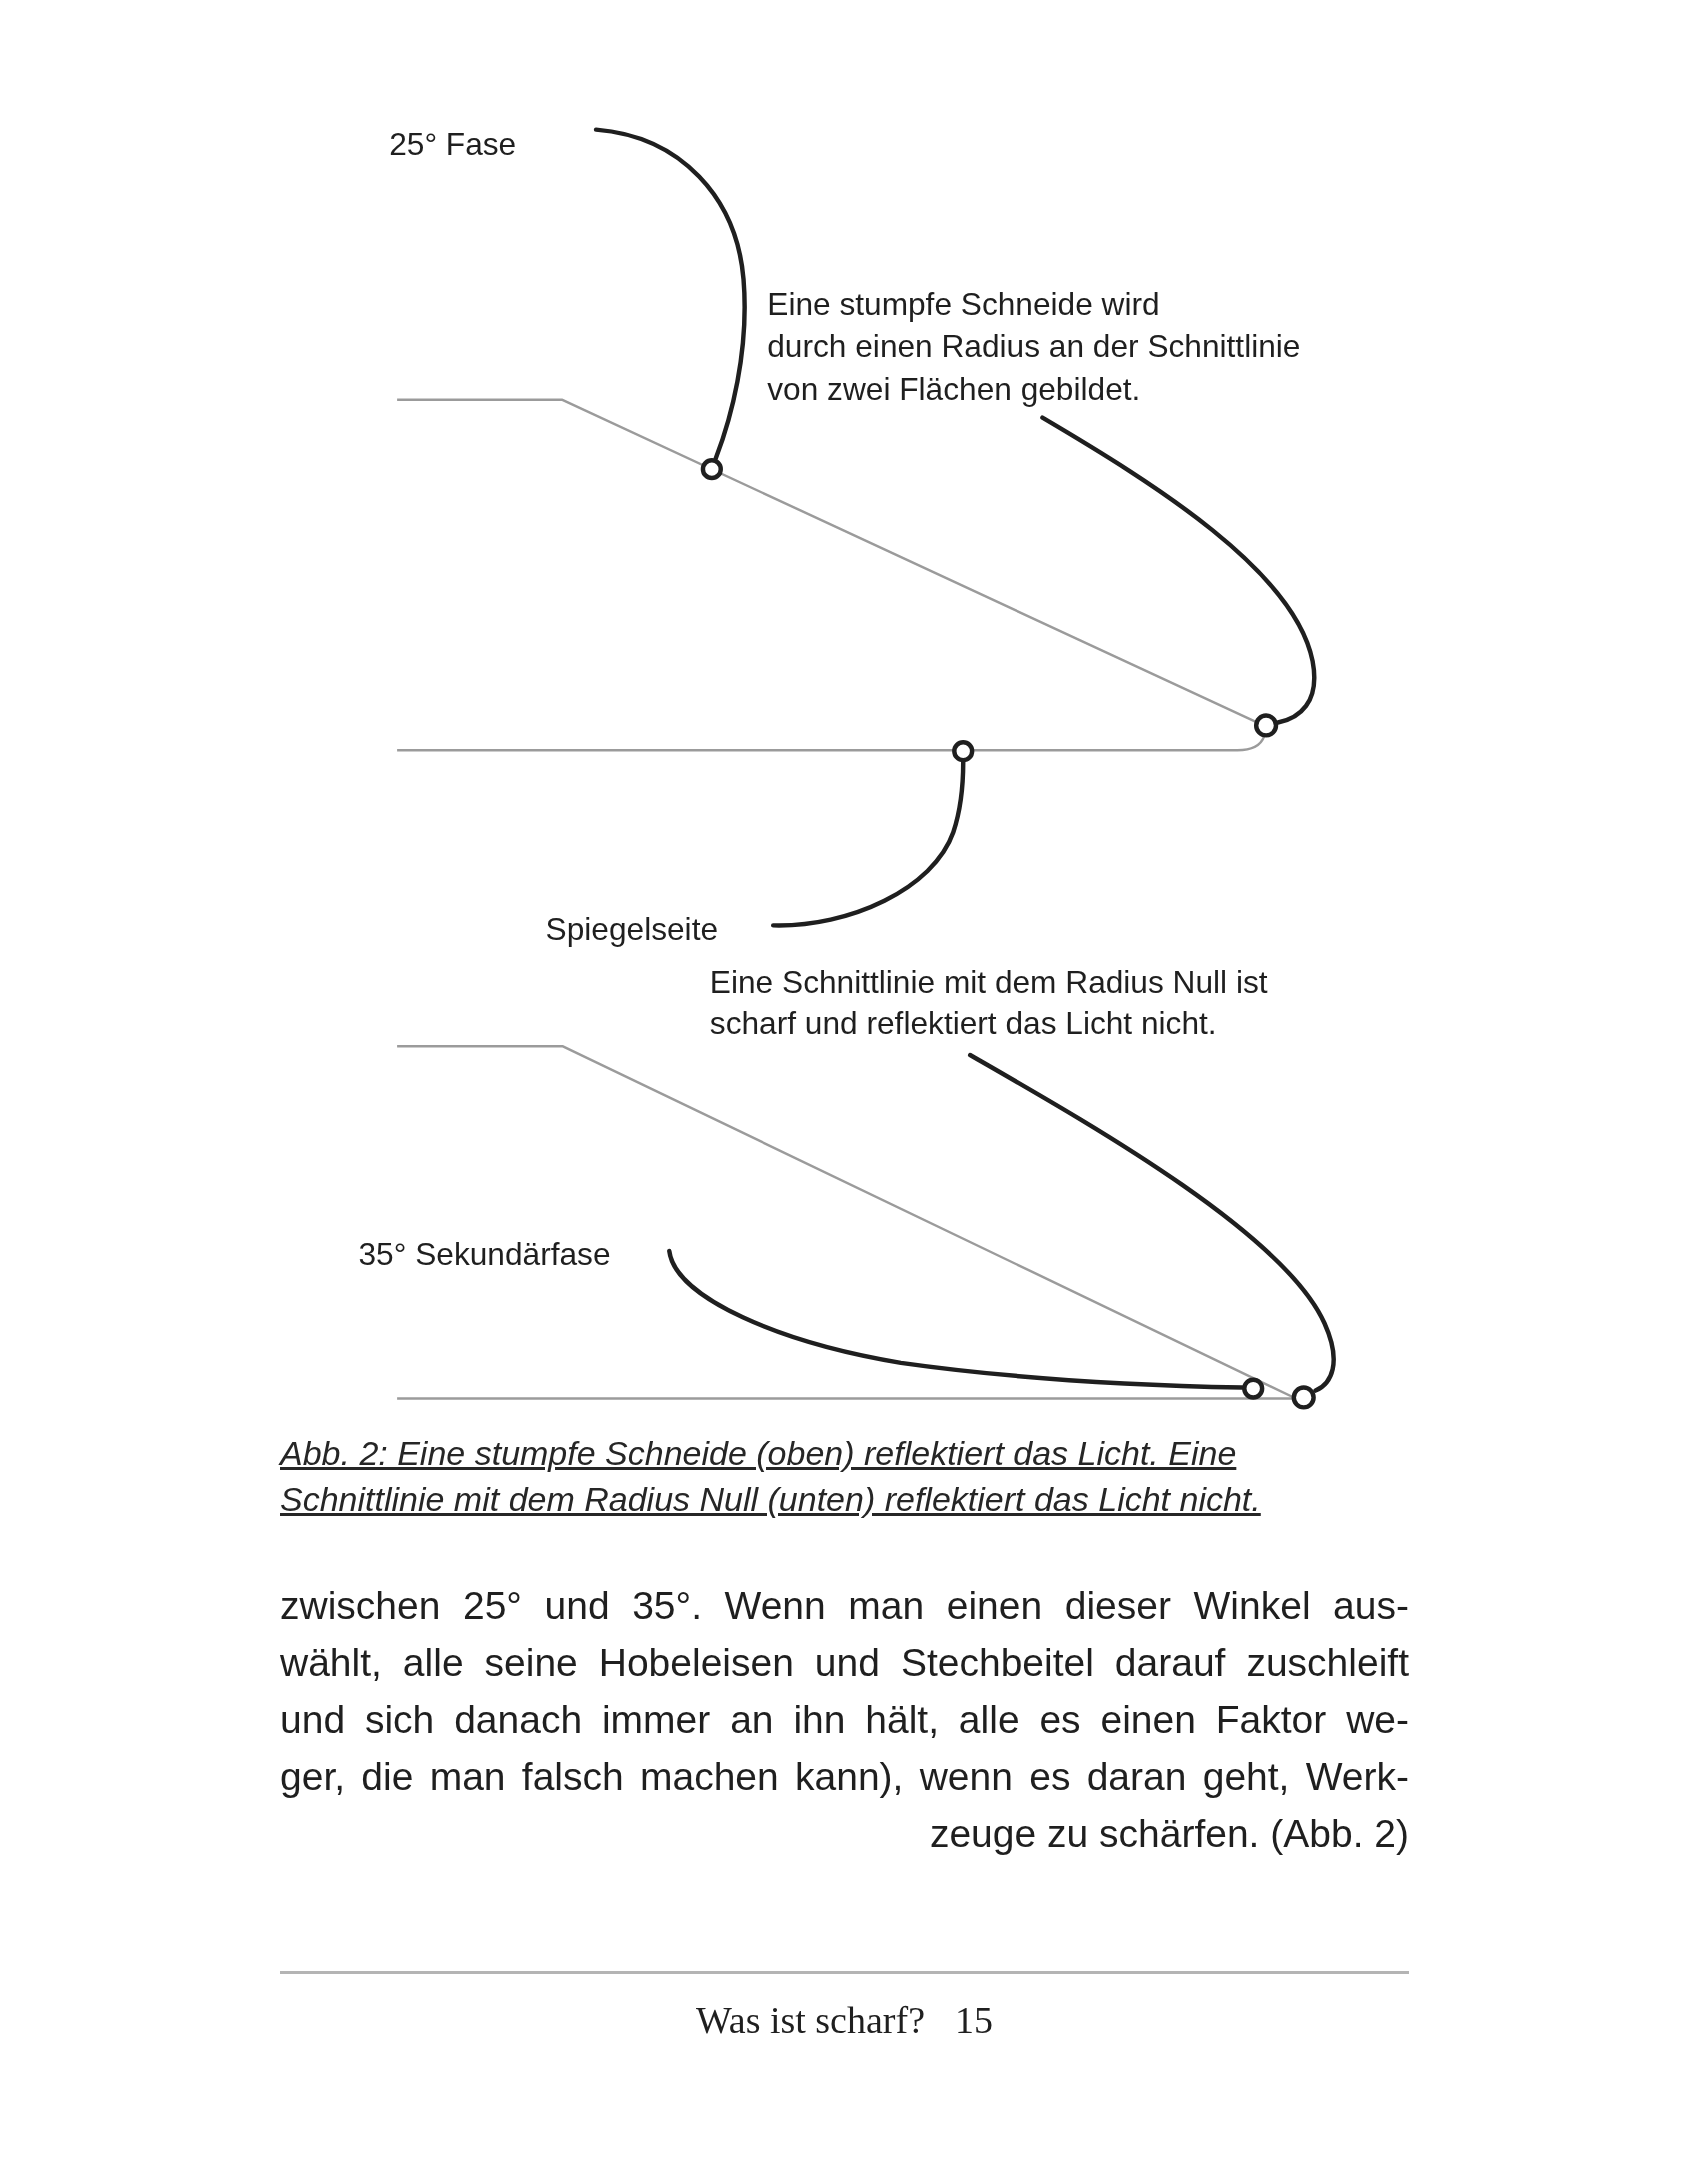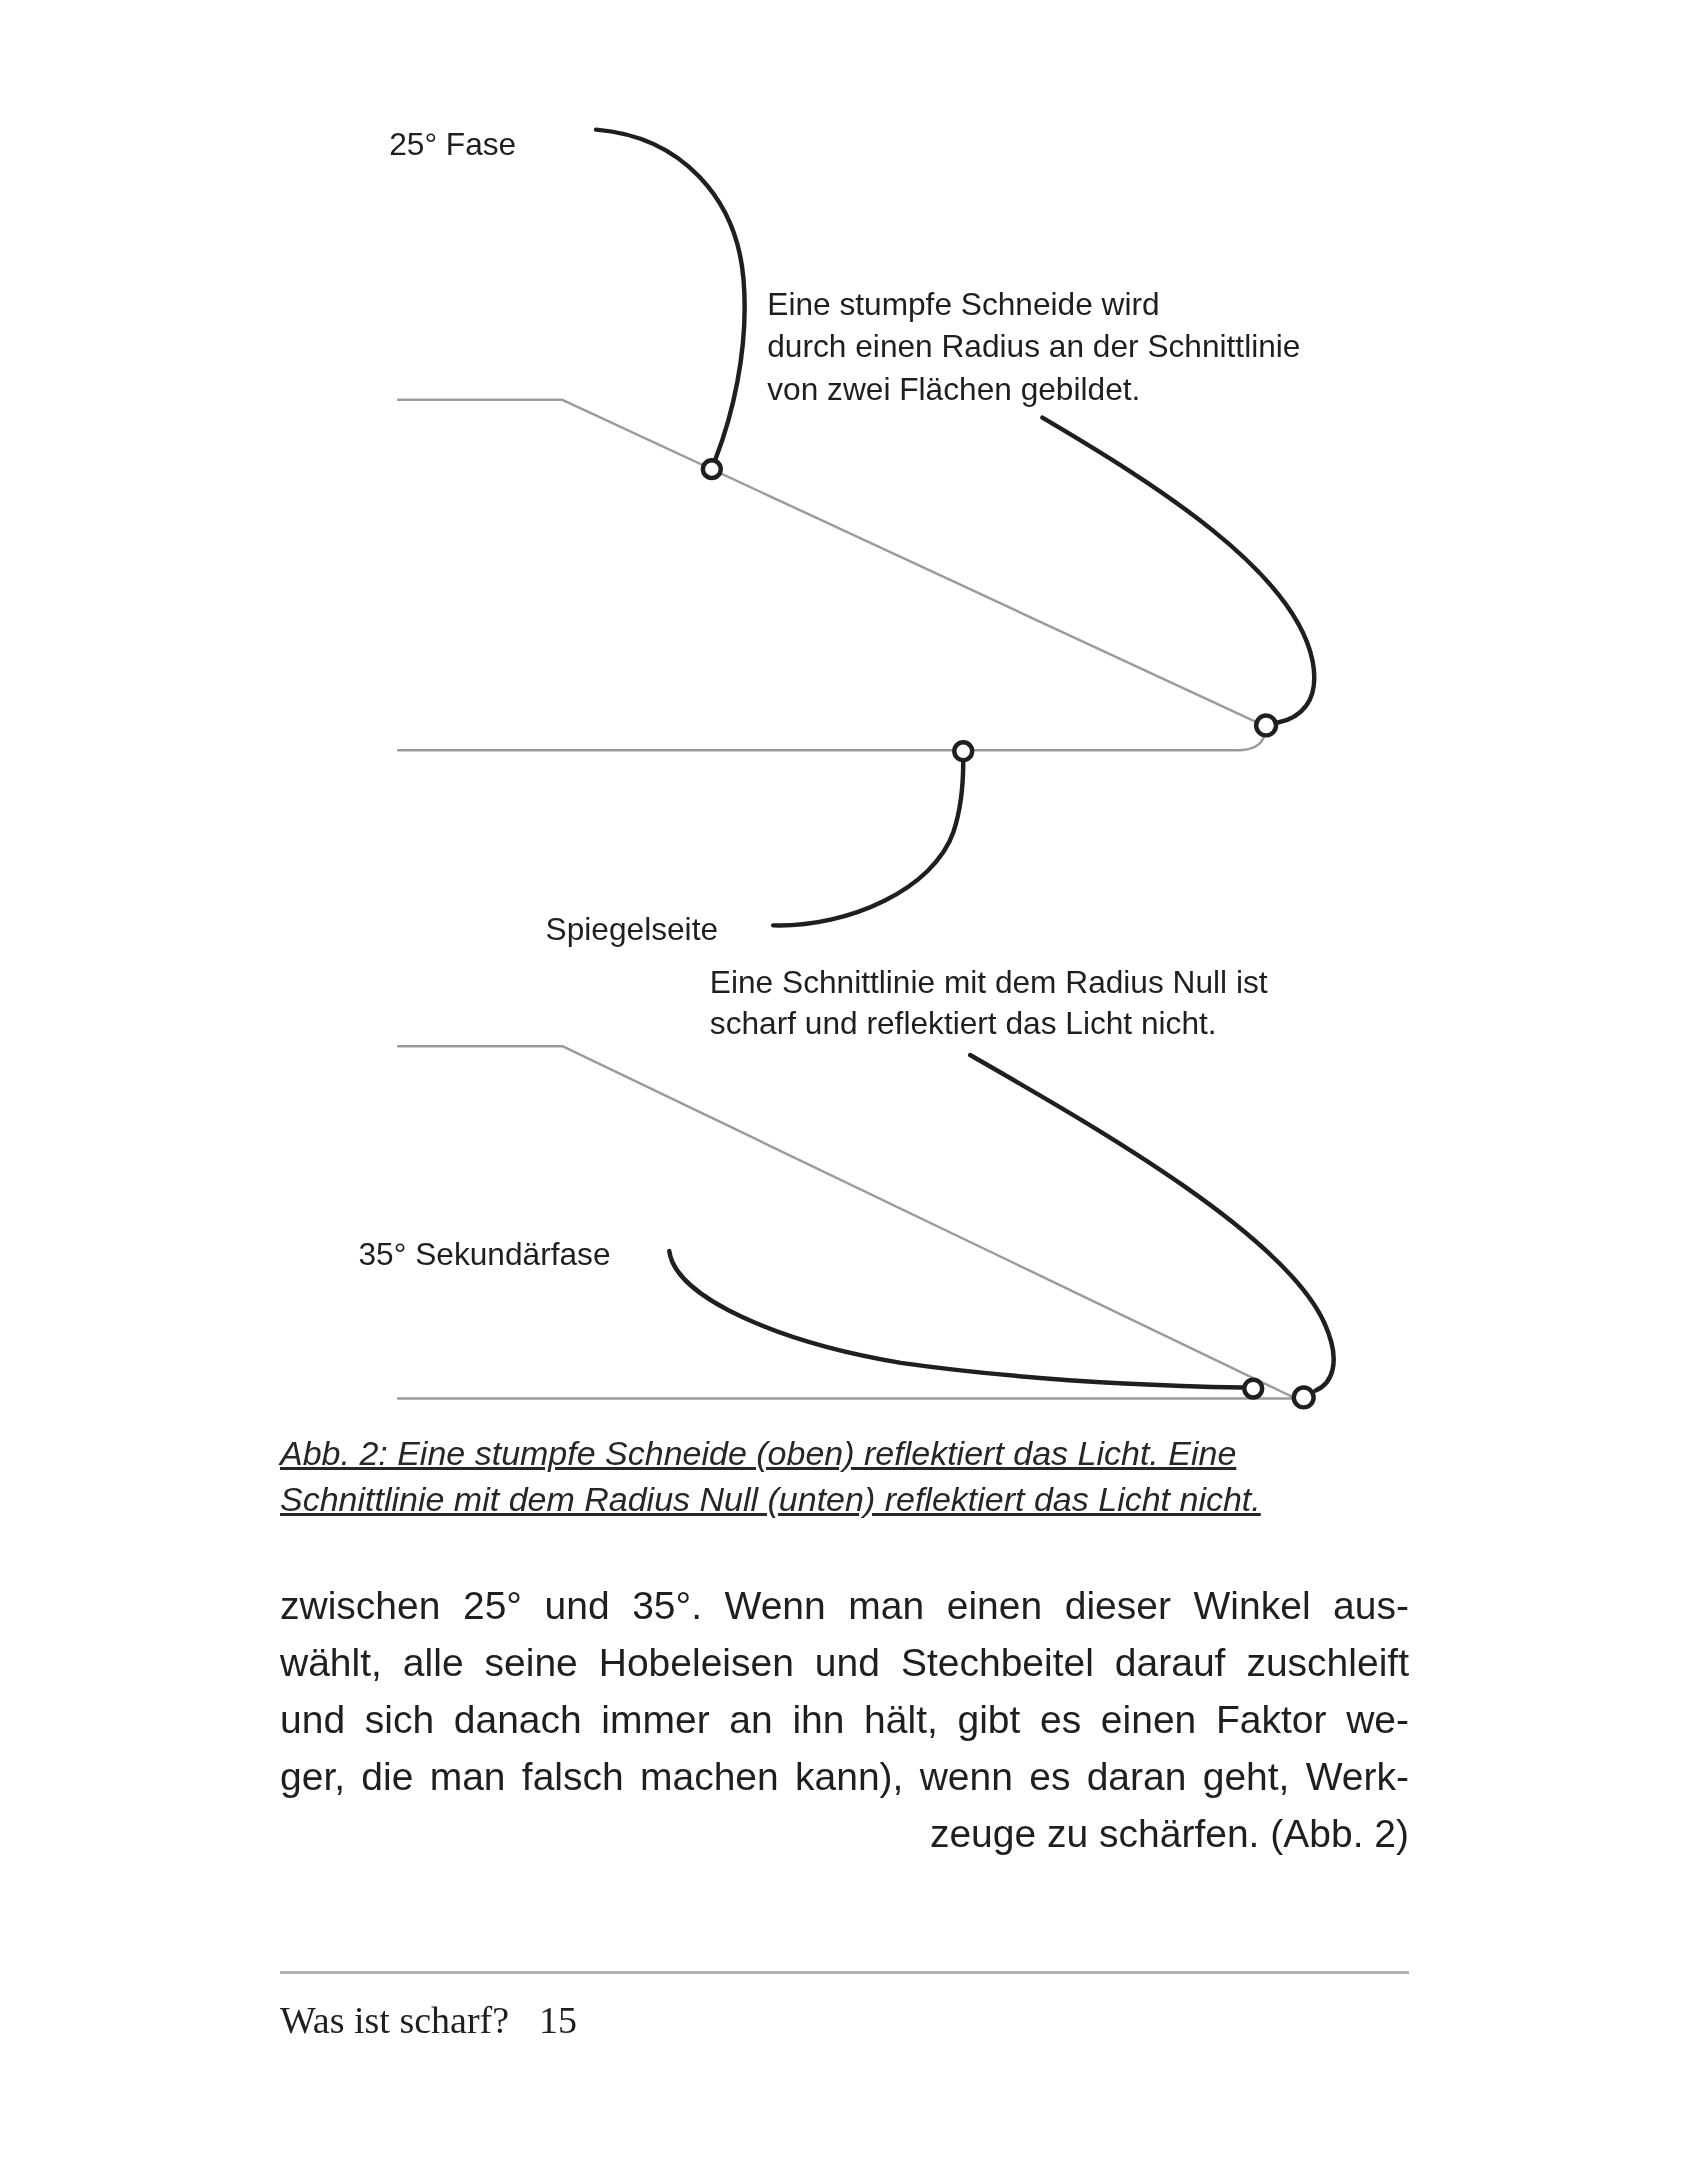--- a/index.html
+++ b/index.html
@@ -46,21 +46,21 @@
   .footer-rule {
     position: absolute;
     left: 280px; top: 1971px;
     width: 1129px;
     border-top: 3px solid #b4b4b4;
   }
   .footer {
     position: absolute;
     left: 280px; top: 1998px;
     width: 1129px;
-    text-align: left;
+    text-align: center;
     font-family: "Liberation Serif", serif;
     font-size: 38px;
     color: #1f1f1f;
   }
   .footer .pagenum { display: inline-block; margin-left: 30px; }
 </style>
 </head>
 <body>
 
 <div class="page">
@@ -102,21 +102,21 @@
   </svg>
 
   <div class="caption">
     <div>Abb. 2: Eine stumpfe Schneide (oben) reflektiert das Licht. Eine</div>
     <div>Schnittlinie mit dem Radius Null (unten) reflektiert das Licht nicht.</div>
   </div>
 
   <div class="bodytext">
     <div class="jline">zwischen 25° und 35°. Wenn man einen dieser Winkel aus-</div>
     <div class="jline">wählt, alle seine Hobeleisen und Stechbeitel darauf zuschleift</div>
-    <div class="jline">und sich danach immer an ihn hält, gibt es einen Faktor we-</div>
+    <div class="jline">und sich danach immer an ihn hält, alle es einen Faktor we-</div>
     <div class="jline">ger, die man falsch machen kann), wenn es daran geht, Werk-</div>
     <div class="lline">zeuge zu schärfen. (Abb. 2)</div>
   </div>
 
   <div class="footer-rule"></div>
   <div class="footer">
     <span>Was ist scharf?</span><span class="pagenum">15</span>
   </div>
 
 </div>

